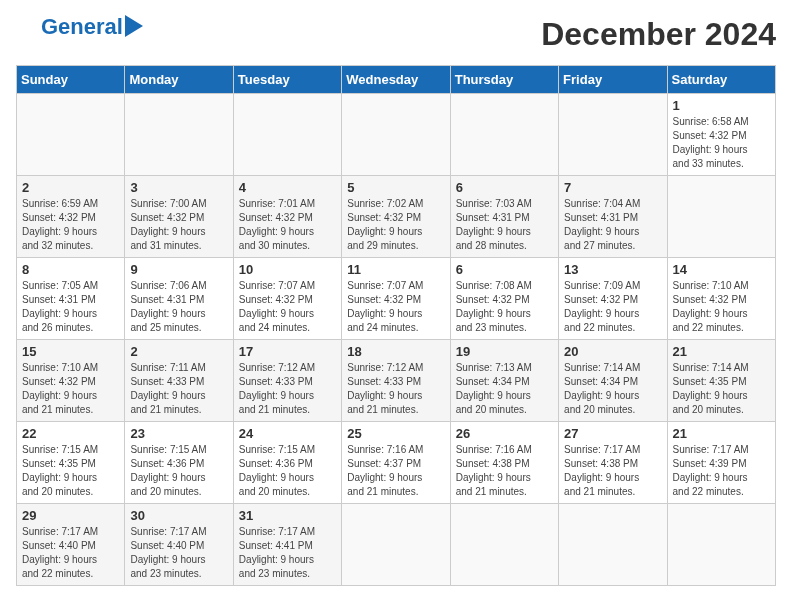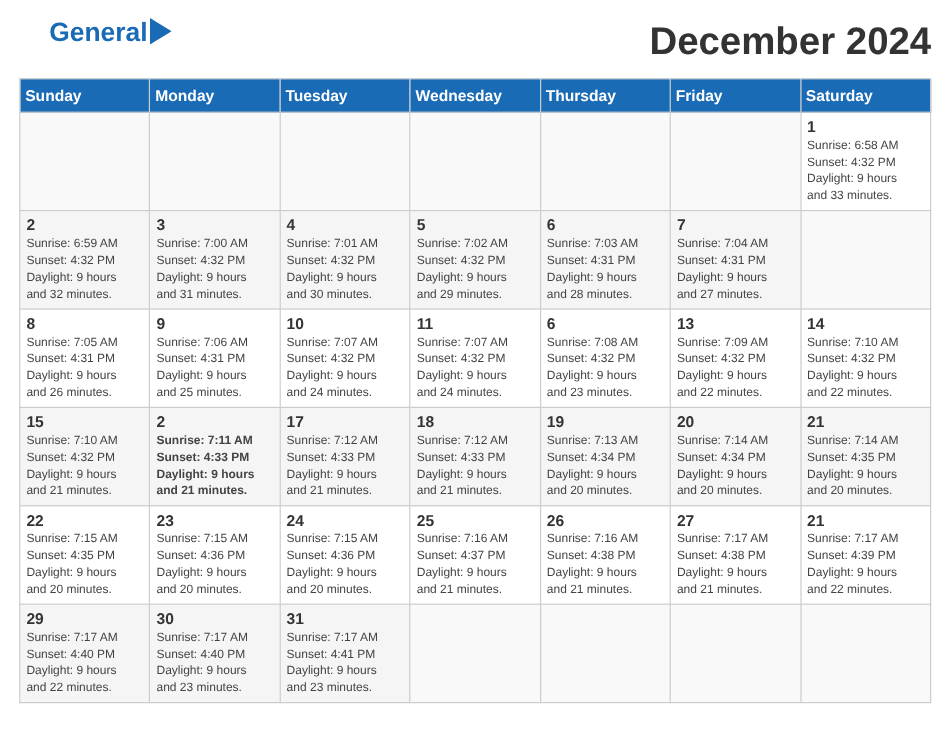--- a/index.html
+++ b/index.html
@@ -233,21 +233,21 @@
       <tr>
         <td>
           <span class="day-num">15</span>
           <div class="day-info" style="white-space: pre-line;">Sunrise: 7:10 AM
 Sunset: 4:32 PM
 Daylight: 9 hours
 and 21 minutes.</div>
         </td>
         <td>
           <span class="day-num">2</span>
-          <div class="day-info" style="white-space: pre-line; font-weight: bold;">Sunrise: 7:11 AM
+          <div class="day-info" style="white-space: pre-line;">Sunrise: 7:11 AM
 Sunset: 4:33 PM
 Daylight: 9 hours
 and 21 minutes.</div>
         </td>
         <td>
           <span class="day-num">17</span>
           <div class="day-info" style="white-space: pre-line;">Sunrise: 7:12 AM
 Sunset: 4:33 PM
 Daylight: 9 hours
 and 21 minutes.</div>

